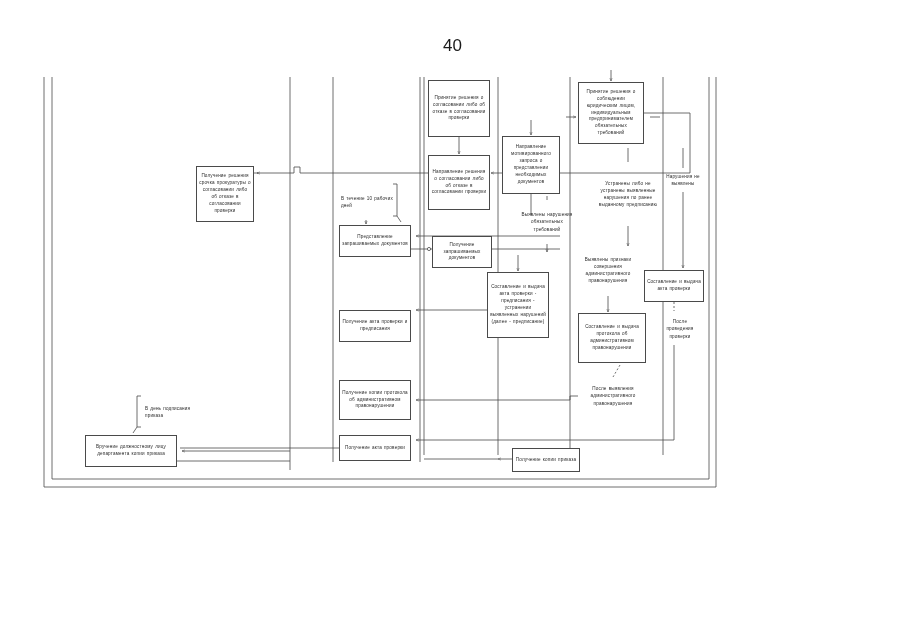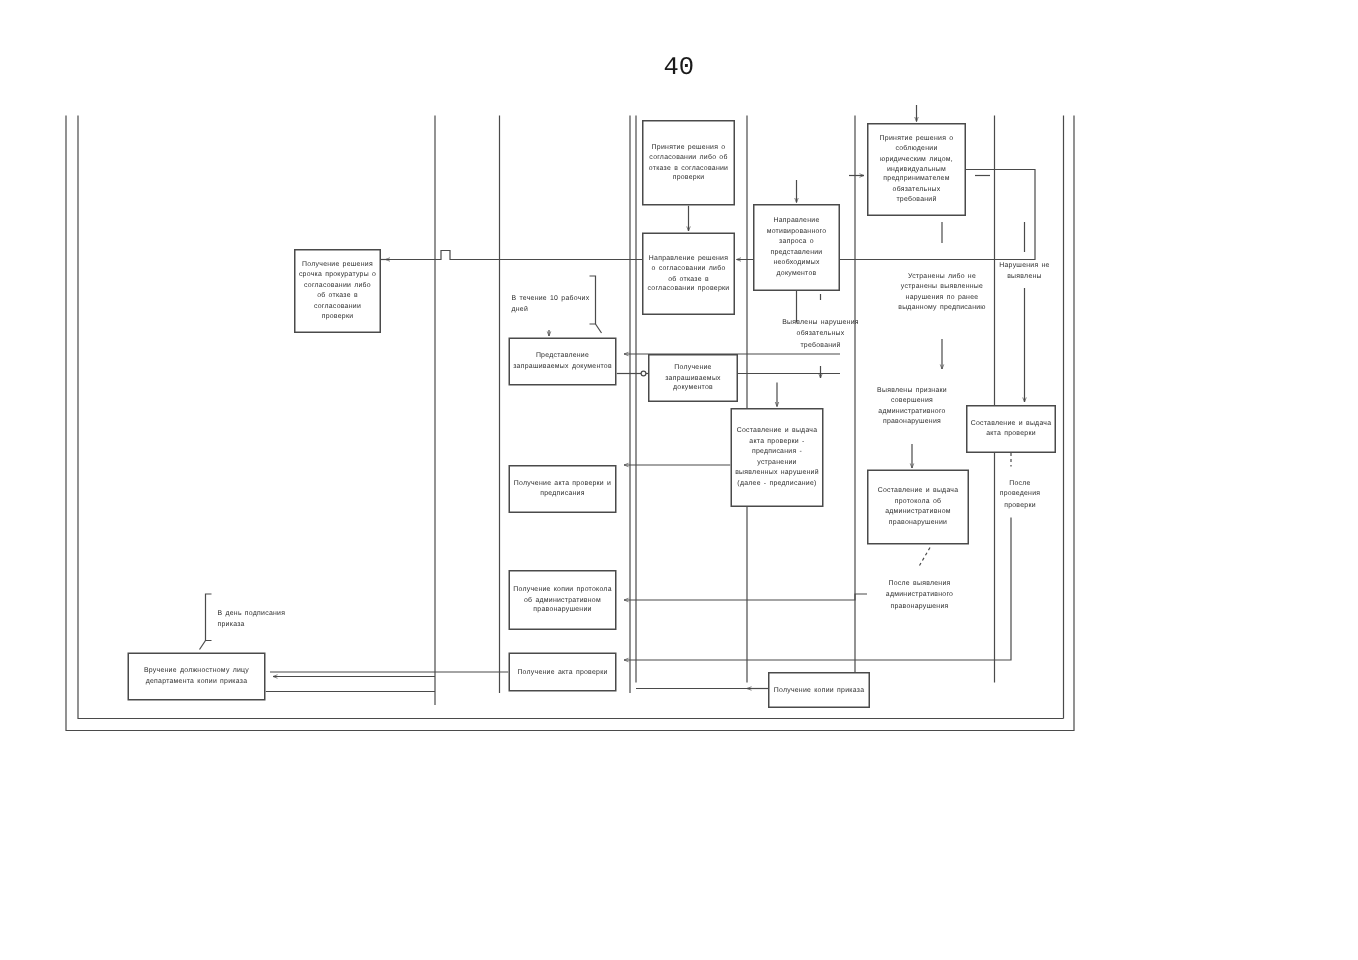--- a/index.html
+++ b/index.html
@@ -18,21 +18,21 @@
     overflow: hidden;
   }
   #page-number {
     position: absolute;
     left: 0;
     top: 36px;
     width: 905px;
     text-align: center;
     font-size: 17px;
     color: #1a1a1a;
-    font-family: Liberation Mono, monospace;
+    font-family: Liberation Sans, sans-serif;
   }
   .svg-layer {
     position: absolute;
     left: 0;
     top: 0;
   }
   .node {
     position: absolute;
     box-sizing: border-box;
     border: 1px solid #4a4a4a;

